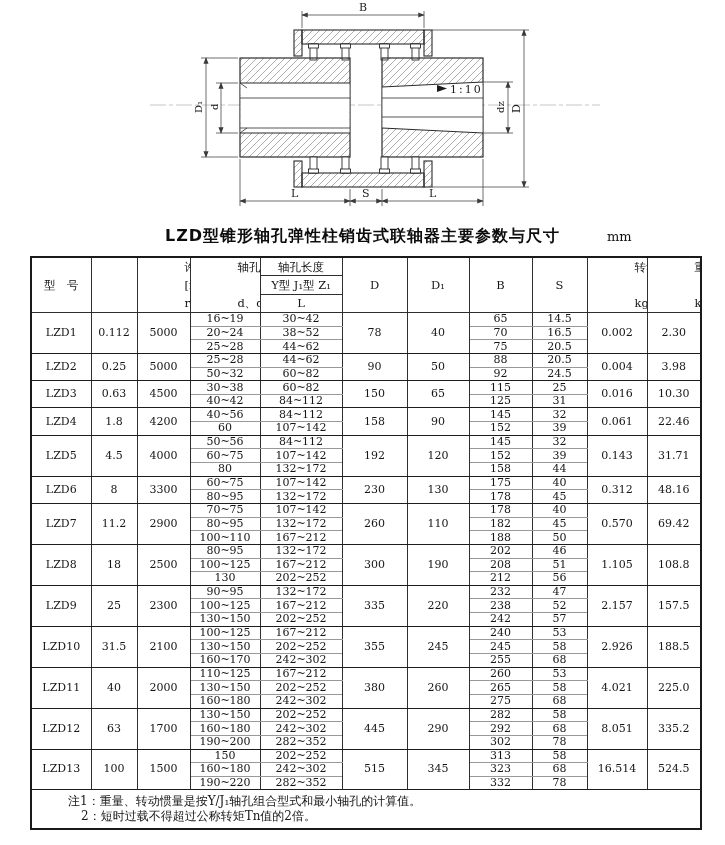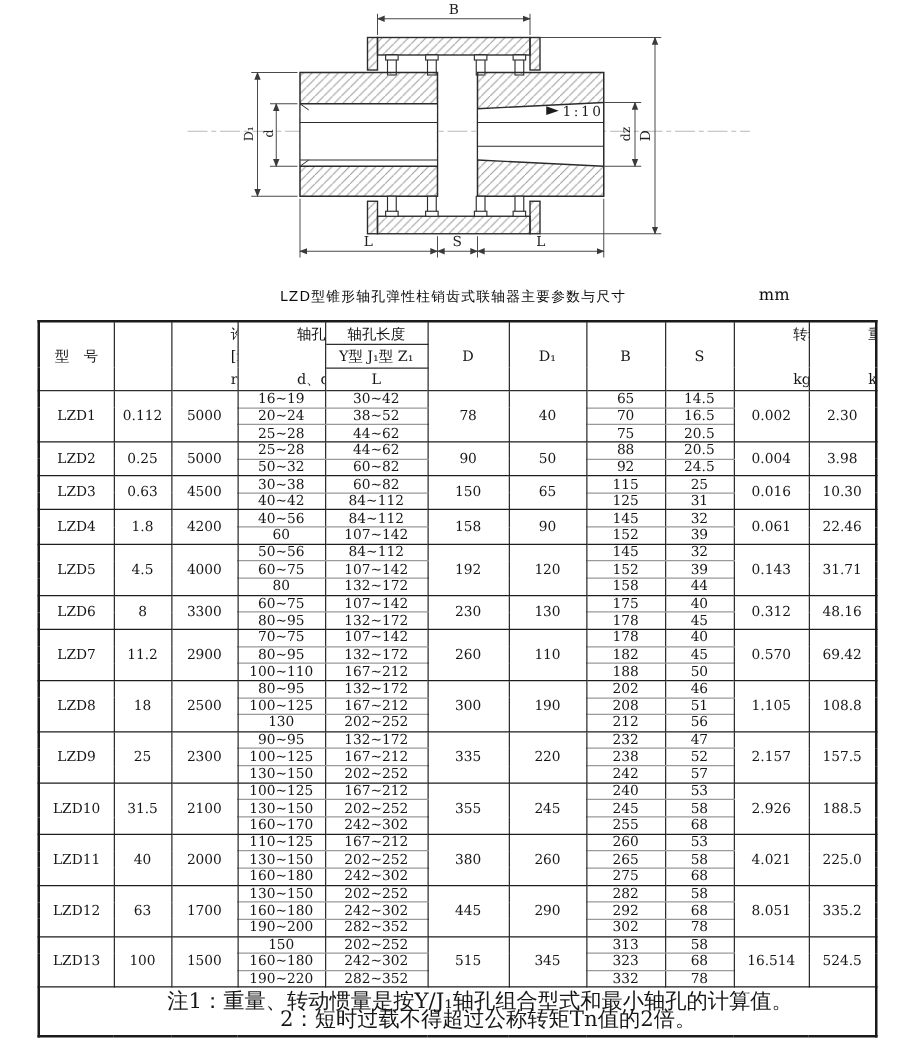--- a/index.html
+++ b/index.html
@@ -1,34 +1,34 @@
 <!DOCTYPE html>
 <html><head>
 <meta charset="utf-8">
 <style>
   html,body{margin:0;padding:0;background:#fff;}
   .page{position:relative;width:725px;height:845px;background:#ffffff;overflow:hidden;
         font-family:"DejaVu Serif","Liberation Serif",serif;color:#111;}
   .drawing{position:absolute;left:0;top:0;}
   .titlebar{position:absolute;left:0;top:226px;width:725px;text-align:center;}
-  .ttl{font-family:"DejaVu Sans","Liberation Sans",sans-serif;font-weight:400;font-size:11px;letter-spacing:1px;color:#0d0d0d;}
+  .ttl{font-family:"DejaVu Sans","Liberation Sans",sans-serif;font-weight:700;font-size:16px;letter-spacing:1px;color:#0d0d0d;}
   .unit{position:absolute;left:607px;top:3px;font-size:13px;font-weight:400;}
   table.spec{position:absolute;left:30px;top:256px;width:670px;table-layout:fixed;
              border-collapse:collapse;border:2px solid #1a1a1a;font-size:11px;color:#161616;}
   .spec th,.spec td{border:1px solid #2e2e2e;text-align:center;vertical-align:middle;
                     padding:0;font-weight:400;line-height:12px;overflow:hidden;white-space:nowrap;}
   .spec thead tr{height:18px;}
   .spec thead th{font-size:11.5px;}
   .spec thead .ln{line-height:18px;height:18px;margin-left:47px;}
   .spec tbody tr{height:13.65px;}
   .spec tbody td{border-top:1px solid #999;border-bottom:1px solid #999;
                  border-left:1px solid #2e2e2e;border-right:1px solid #2e2e2e;}
   .spec tbody tr.last td{border-bottom:1px solid #1d1d1d;}
   .spec tbody td[rowspan]{border-top:1px solid #1d1d1d;border-bottom:1px solid #1d1d1d;}
-  .spec tfoot td{text-align:center;height:34px;font-size:17px;line-height:15px;padding:2px 0 2px 36px;margin-left:44px;}
+  .spec tfoot td{text-align:left;height:34px;font-size:12px;line-height:15px;padding:2px 0 2px 36px;margin-left:44px;}
   .spec tfoot .n2{padding-left:13px;}
   sub{font-size:8px;}
 </style>
 </head>
 <body>
 
 <div class="page">
 
   <svg class="drawing" width="725" height="220" viewBox="0 0 725 220">
     <defs>

